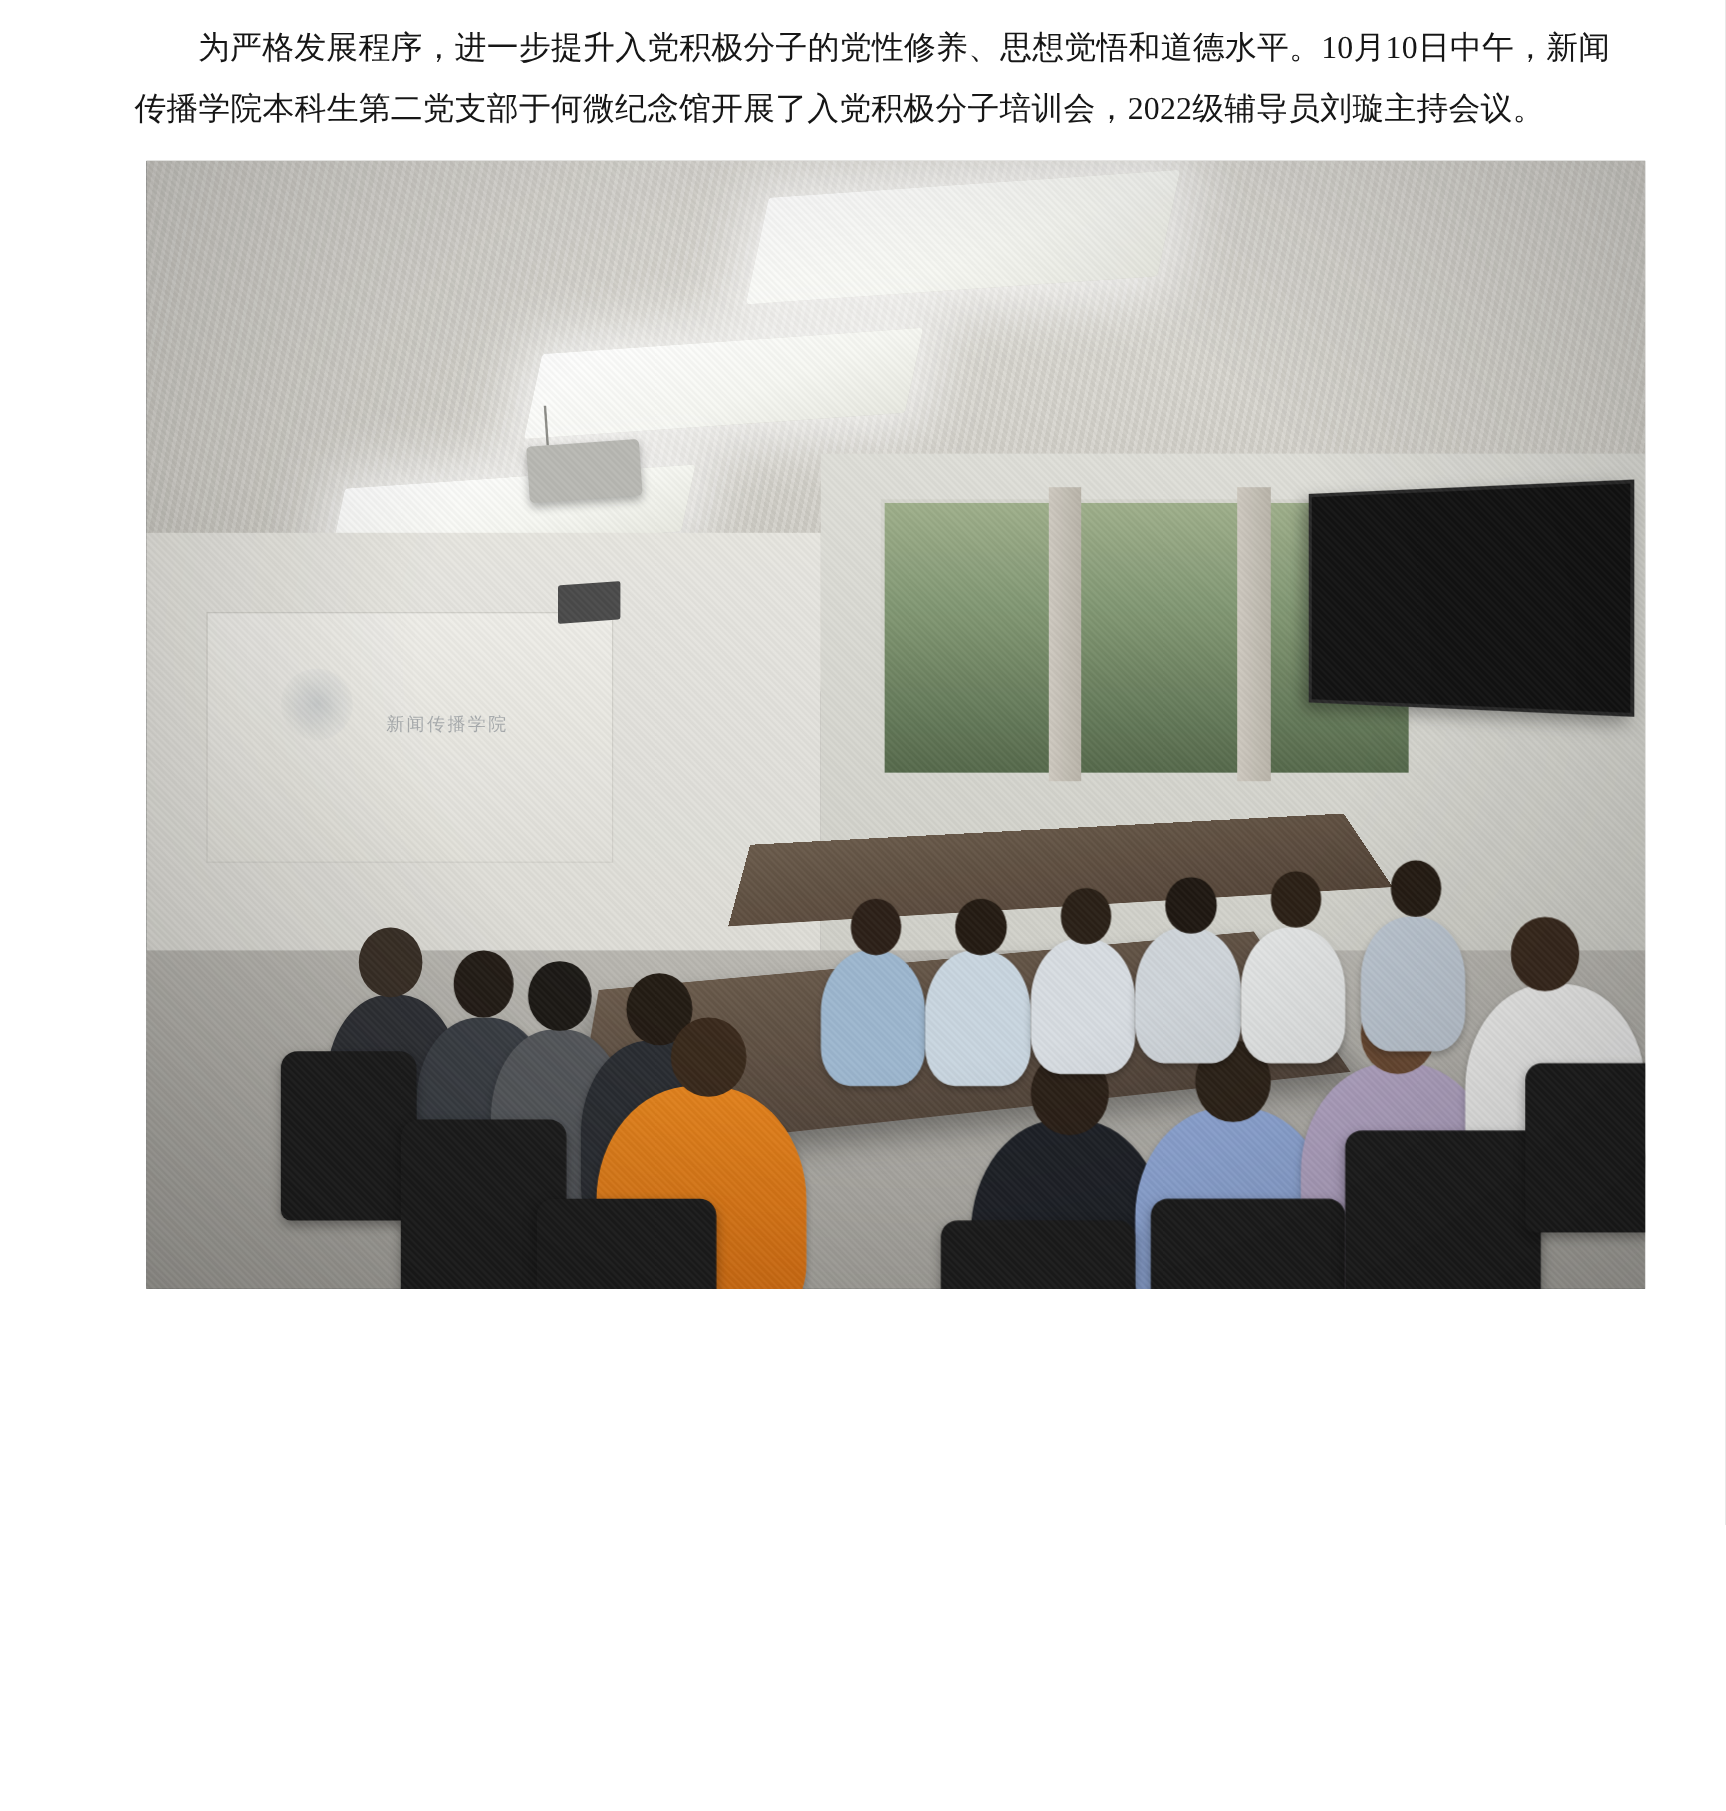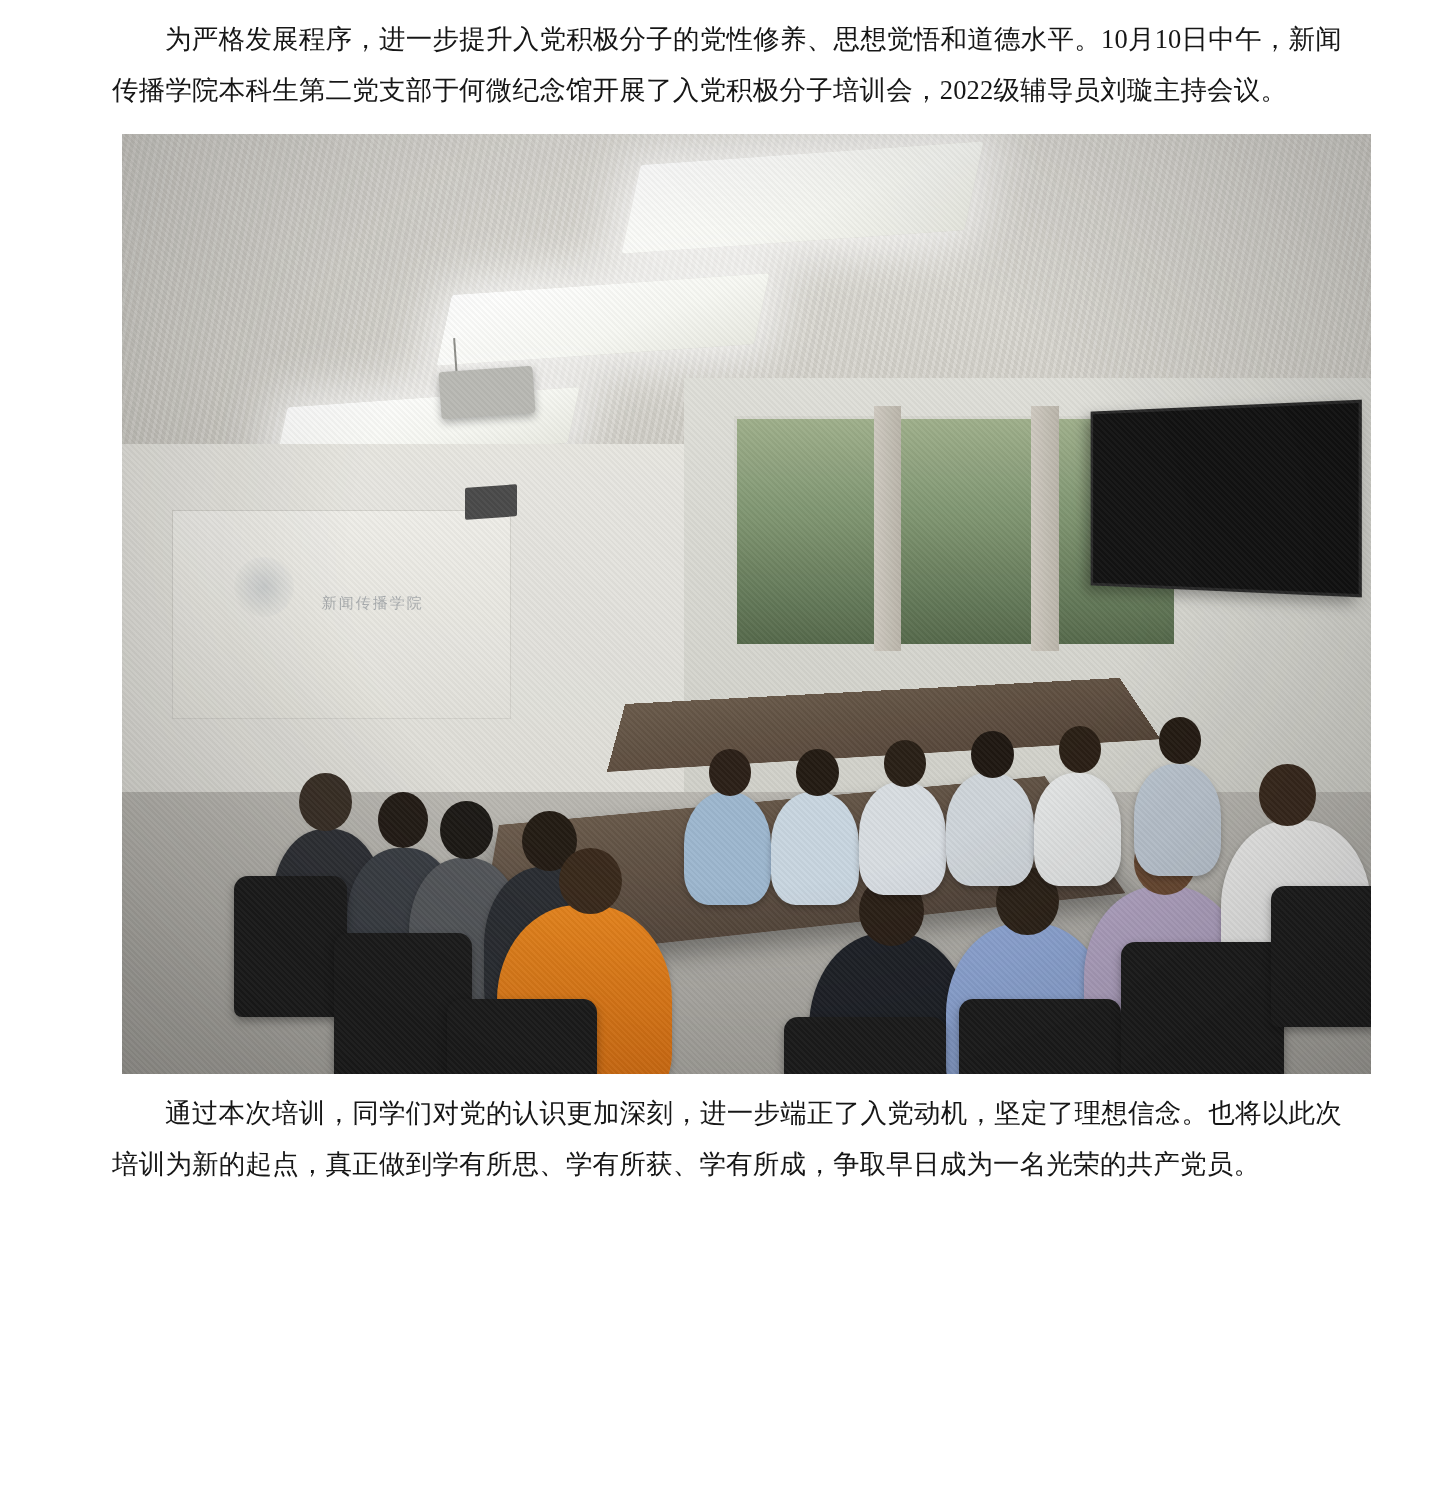--- a/index.html
+++ b/index.html
@@ -280,15 +280,14 @@
       <div class="chair" style="left:53%;top:94%;width:13%;height:10%;"></div>
       <div class="chair" style="left:67%;top:92%;width:13%;height:12%;"></div>
       <div class="chair" style="left:80%;top:86%;width:13%;height:16%;"></div>
       <div class="chair" style="left:92%;top:80%;width:11%;height:15%;"></div>
 
       <div class="vignette"></div>
       <div class="grain"></div>
     </div>
   </div>
 
-  <p class="para">通过本次培训，同学们对党的认识更加深刻，进一步端正了入党动机，坚定了理想信念。也将以此次培训为新的起点，真正做到学有所思、学有所获、学有所成，争取早日成为一名光荣的共产党员。</p>
 
 </div>
 
 </body></html>

